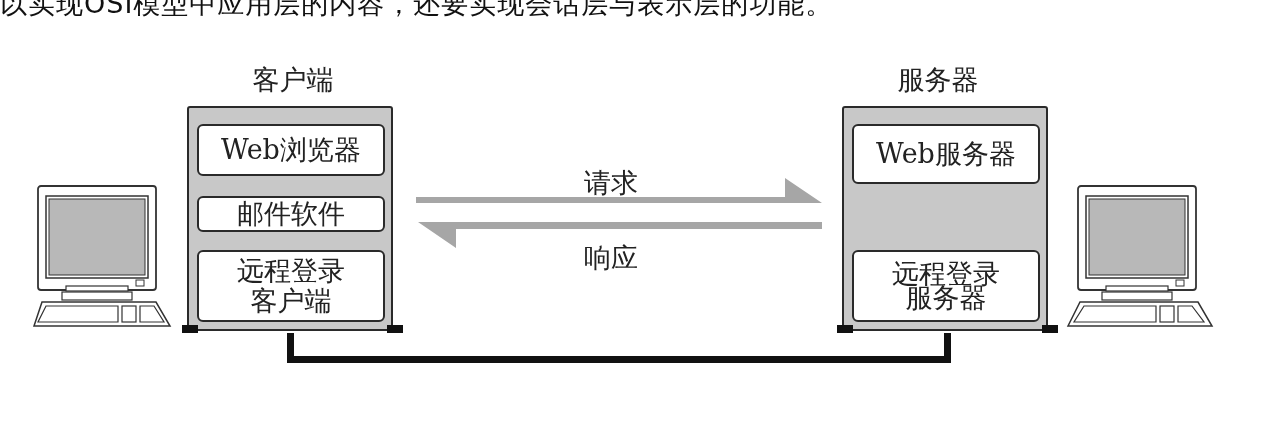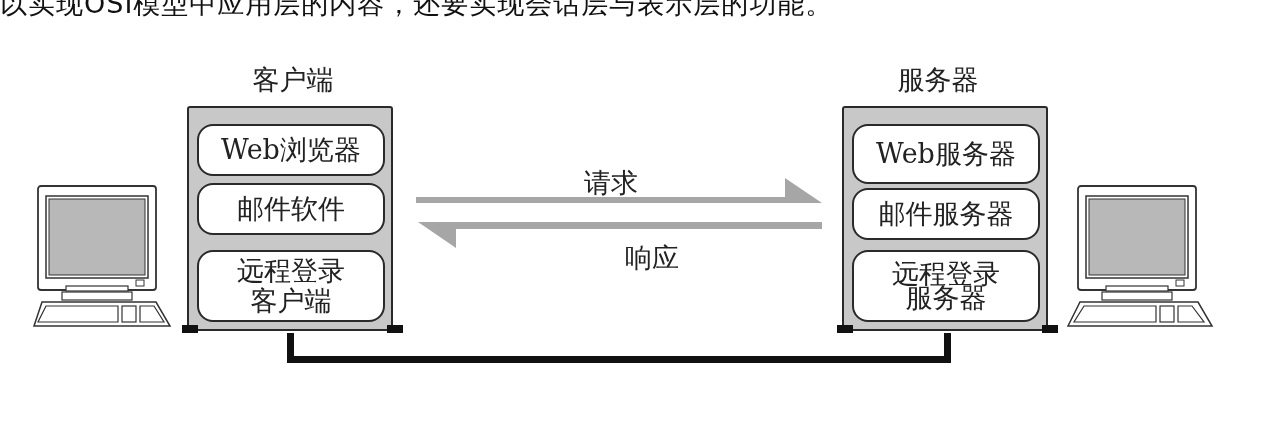--- a/index.html
+++ b/index.html
@@ -6,21 +6,21 @@
   body { width: 1288px; height: 443px; position: relative; overflow: hidden;
          font-family: "DejaVu Serif", "Liberation Serif", serif; color: #1a1a1a; }
   .caption-line { position: absolute; left: 0; top: -14px; font-size: 27px; white-space: nowrap;
                   font-family: "DejaVu Sans", "Liberation Sans", sans-serif; color: #111; letter-spacing: 1px; }
   .node-title { position: absolute; font-size: 27px; text-align: center; width: 210px;
                 font-family: "DejaVu Sans", "Liberation Sans", sans-serif; color: #222; }
   .host { position: absolute; width: 206px; height: 225px; background: #c8c8c8;
           border: 2px solid #2a2a2a; border-radius: 3px; box-sizing: border-box; }
   .foot { position: absolute; background: #111; height: 8px; width: 16px; }
   .pill { position: absolute; left: 8px; width: 188px; background: #fff;
-          border: 2px solid #2a2a2a; border-radius: 16px; box-sizing: border-box;
+          border: 2px solid #2a2a2a; border-radius: 6px; box-sizing: border-box;
           display: flex; align-items: center; justify-content: center; text-align: center;
           font-size: 27px; line-height: 26px; font-family: "DejaVu Sans", "Liberation Sans", sans-serif; color: #222; }
   .pill .web { font-family: "DejaVu Serif", "Liberation Serif", serif; }
   .wire { position: absolute; background: #111; }
   .arrow-label { position: absolute; font-size: 27px; font-family: "DejaVu Sans", "Liberation Sans", sans-serif; color: #222; }
   svg { position: absolute; overflow: visible; }
 </style>
 </head>
 <body>
 
@@ -41,49 +41,46 @@
   <polygon points="14,122 86,122 86,138 6,138" fill="#fff" stroke="#333" stroke-width="1.2"></polygon>
   <rect x="90" y="122" width="14" height="16" fill="#fff" stroke="#333" stroke-width="1.2"></rect>
   <polygon points="108,122 122,122 132,138 108,138" fill="#fff" stroke="#333" stroke-width="1.2"></polygon>
 </svg>
 
 <div class="node-title" style="left:188px; top:62px;">客户端</div>
 <div class="host" style="left:187px; top:106px;">
   <div class="pill" style="top:16px; height:52px;">
     <span><span class="web">Web</span><span>浏览器</span></span>
   </div>
-  <div class="pill" style="top:75px; height:52px;text-align:center;">
+  <div class="pill" style="top:88px; height:36px;text-align:center;">
     <span>邮件软件</span>
   </div>
   <div class="pill" style="top:142px; height:72px; flex-direction:column;">
     <span>远程登录</span>
     <span style="margin-top:4px;">客户端</span>
   </div>
 </div>
 <div class="foot" style="left:182px; top:325px;"></div>
 <div class="foot" style="left:387px; top:325px;"></div>
 
 <div class="arrow-label" style="left:584px; top:165px;">请求</div>
 <svg width="420" height="80" style="left:410px; top:170px;" viewBox="0 0 420 80">
 
   <polygon points="6,27 375,27 375,8 412,33 6,33" fill="#a6a6a6"></polygon>
 </svg>
 <svg width="420" height="80" style="left:410px; top:170px;" viewBox="0 0 420 80">
 
   <polygon points="412,52 8,52 46,78 46,59 412,59" fill="#a6a6a6"></polygon>
 </svg>
-<div class="arrow-label" style="left:584px; top:240px;margin-left:41px;">响应</div>
+<div class="arrow-label" style="left:584px; top:240px;">响应</div>
 
 <div class="node-title" style="left:833px; top:62px;">服务器</div>
 <div class="host" style="left:842px; top:106px;">
   <div class="pill" style="top:16px; height:60px;">
     <span><span class="web">Web</span><span>服务器</span></span>
-  </div>
-  <div class="pill" style="top:80px; height:52px;">
-    <span>邮件服务器</span>
   </div>
   <div class="pill" style="top:142px; height:72px; flex-direction:column;">
     <span>远程登录</span>
     <span style="margin-top:-2px;">服务器</span>
   </div>
 </div>
 <div class="foot" style="left:837px; top:325px;"></div>
 <div class="foot" style="left:1042px; top:325px;"></div>
 
 <svg width="150" height="150" style="left:1066px; top:184px;" viewBox="0 0 150 150">

